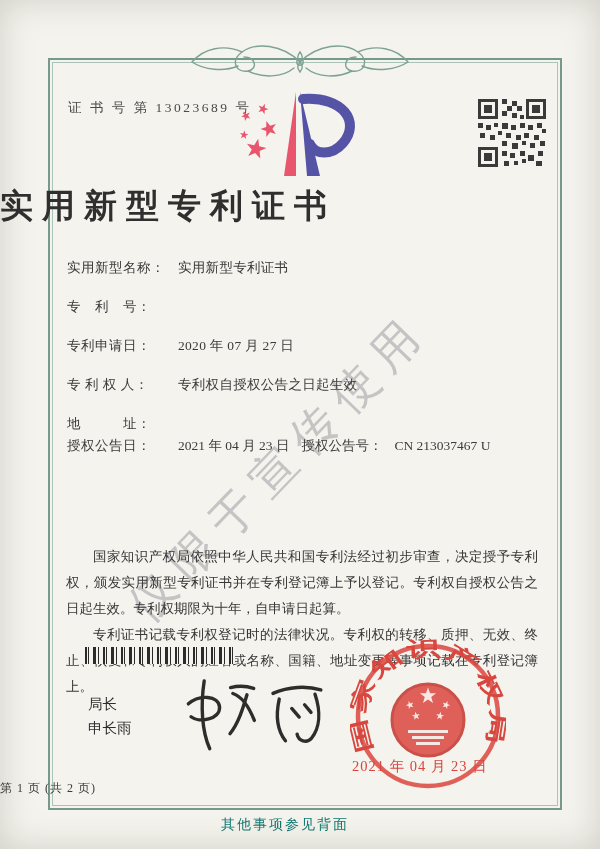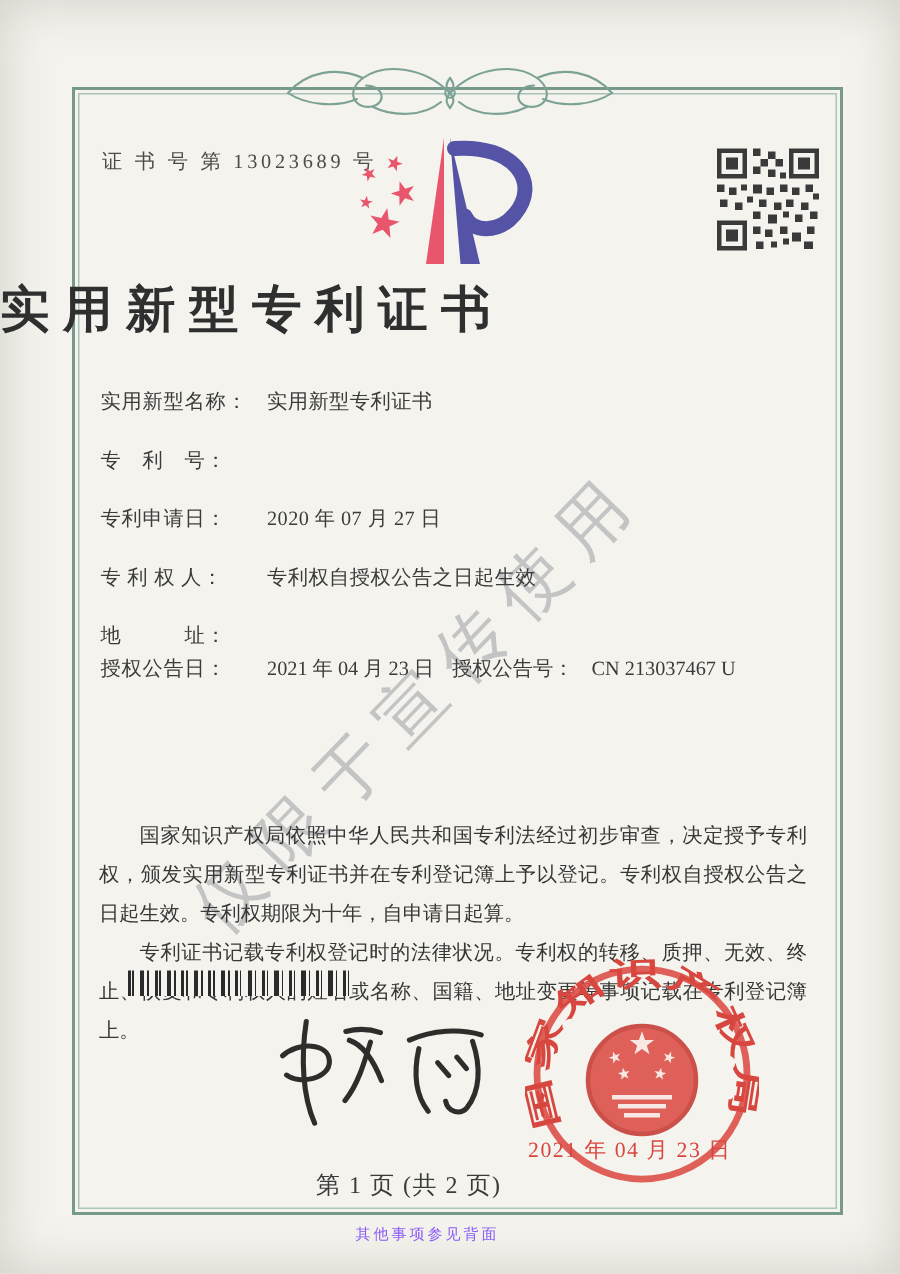--- a/index.html
+++ b/index.html
@@ -43,22 +43,22 @@
       #2b2b2b 0 2px, #f4f3ed 2px 3px,
       #2b2b2b 3px 4px, #f4f3ed 4px 8px,
       #2b2b2b 8px 11px, #f4f3ed 11px 13px,
       #2b2b2b 13px 14px, #f4f3ed 14px 18px);
   }
   .signer{position:absolute; left:88px; top:692px; font-size:14.5px; line-height:24px; color:#2e2e2e;
     font-family:"Liberation Sans","DejaVu Sans",sans-serif;}
   .signature{position:absolute; left:182px; top:670px;}
   .seal{position:absolute; left:350px; top:638px; width:156px; height:156px;}
   .seal-date{position:absolute; left:352px; top:757px; font-size:14.5px; color:#d8473f; letter-spacing:1px;}
-  .page-num{position:absolute; left:0; right:55px; top:780px; text-align:center; font-size:16px; letter-spacing:1px;}
-  .back-note{position:absolute; left:0; right:30px; top:816px; text-align:center; font-size:10px; letter-spacing:2px; color:#8b5cf6;}
+  .page-num{position:absolute; left:0; right:55px; top:780px; text-align:left; font-size:12px; letter-spacing:1px;}
+  .back-note{position:absolute; left:0; right:30px; top:816px; text-align:center; font-size:14px; letter-spacing:2px; color:#0f766e;}
 </style>
 </head>
 <body>
 
 <div class="page">
 
   <div class="watermark">仅限于宣传使用</div>
 
   <div class="frame">
     <div class="frame-inner"></div>
@@ -183,20 +183,24 @@
     </div>
   </div>
 
   <div class="paras">
     <p>国家知识产权局依照中华人民共和国专利法经过初步审查，决定授予专利权，颁发实用新型专利证书并在专利登记簿上予以登记。专利权自授权公告之日起生效。专利权期限为十年，自申请日起算。</p>
     <p>专利证书记载专利权登记时的法律状况。专利权的转移、质押、无效、终止、恢复和专利权人的姓名或名称、国籍、地址变更等事项记载在专利登记簿上。</p>
   </div>
 
   <div class="barcode"></div>
 
+  <div class="signer">
+    <div>局长</div>
+    <div>申长雨</div>
+  </div>
 
   <div class="signature">
     <svg width="160" height="88" viewBox="0 0 160 88">
       <g stroke="#2f2d2b" stroke-width="3.4" fill="none" stroke-linecap="round" transform="rotate(-3 80 44)">
         <path d="M24,8 C19,32 19,58 26,76"></path>
         <path d="M7,30 C18,21 38,23 38,35 C38,47 17,50 9,43"></path>
         <path d="M52,22 C62,26 68,38 72,50"></path>
         <path d="M66,24 C61,38 56,52 47,62"></path>
         <path d="M50,16 C60,14 68,16 73,18"></path>
         <path d="M92,24 C108,18 126,18 140,23"></path>

